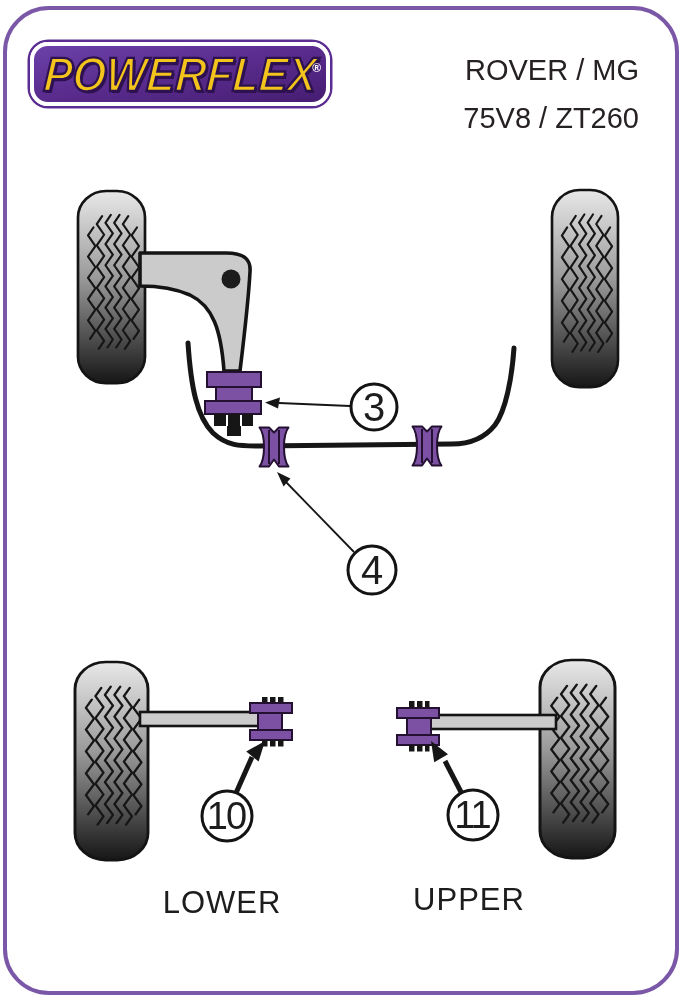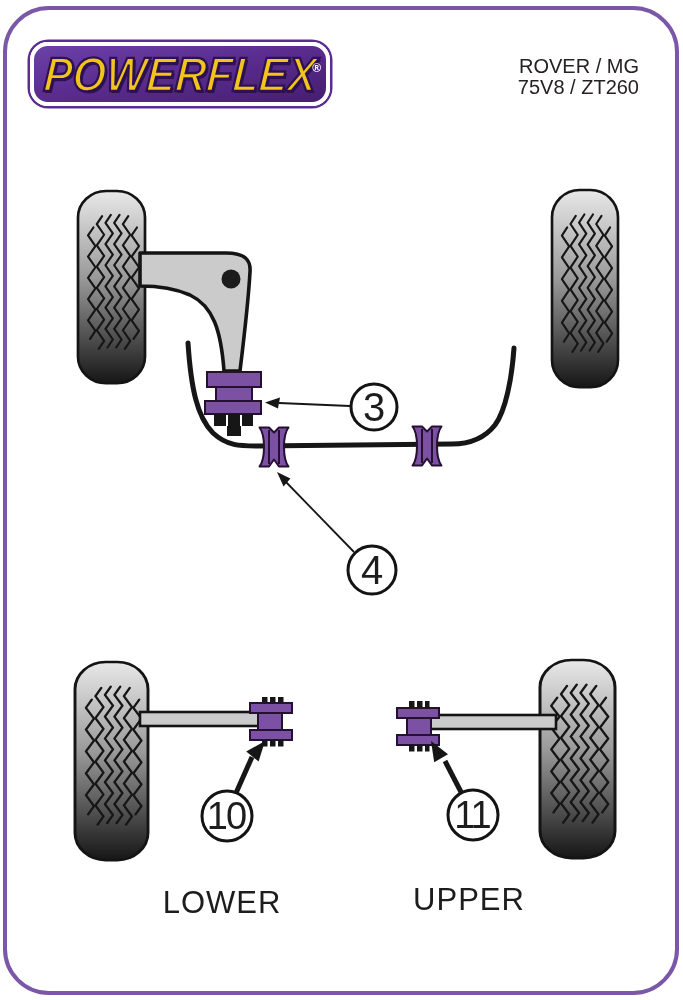--- a/index.html
+++ b/index.html
@@ -24,23 +24,23 @@
     transform:scaleY(1.12) skewX(-4deg);
     text-shadow:2px 2px 0 #2e1150;
     white-space:nowrap;
   }
   .logo-reg {
     position:absolute; right:5px; top:15px; color:#ffffff; font-size:12px;
     font-style:normal; font-weight:bold;
   }
   .title {
     position:absolute; top:56px; right:44px; text-align:right;
-    font-size:20px; color:#262123; line-height:1.0;
+    font-size:29px; color:#262123; line-height:1.0;
   }
-  .title .line2 { margin-top:1px; }
+  .title .line2 { margin-top:19px; }
   svg.diagram { position:absolute; left:0; top:0; }
   .section-label { font-size:31px; fill:#1d1d1d; letter-spacing:1px; }
   .callout-num { font-size:40px; fill:#1d1d1d; }
   .callout-num2 { font-size:38px; fill:#1d1d1d; letter-spacing:-2px; }
 </style>
 </head>
 <body>
 
 <div class="page">
   <div class="frame"></div>

